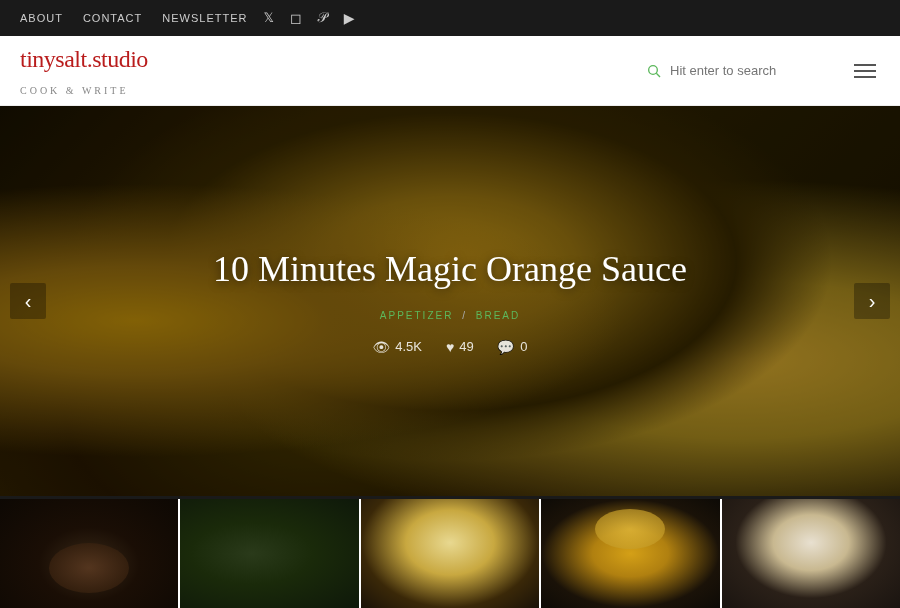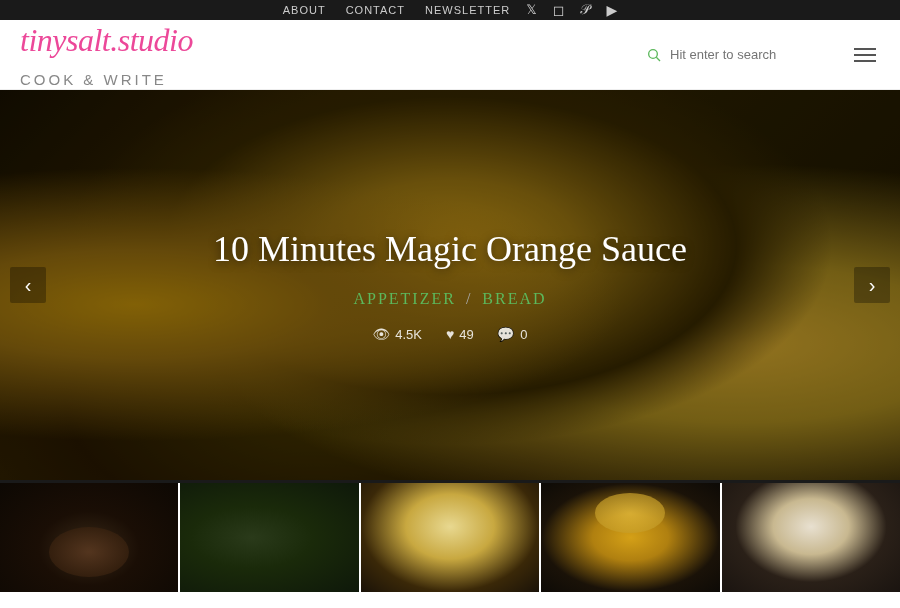--- a/index.html
+++ b/index.html
@@ -1,24 +1,24 @@
 <!DOCTYPE html>
 <html><head>
   <meta charset="utf-8">
   <style>
     * { margin: 0; padding: 0; box-sizing: border-box; }
     body { font-family: 'Georgia', serif; width: 900px; height: 608px; overflow: hidden; background: #fff; }
 
     
     .top-bar {
       background: #1a1a1a;
-      height: 20px;
-      display: flex;
-      align-items: center;
-      justify-content: center;
+      height: 36px;
+      display: flex;
+      align-items: center;
+      justify-content: flex-start;
       padding: 0 20px;
     }
     .top-bar-left {
       display: flex;
       gap: 20px;
     }
     .top-bar-left a {
       color: #ccc;
       text-decoration: none;
       font-size: 11px;
@@ -46,32 +46,31 @@
       padding: 0 20px;
       border-bottom: 1px solid #eee;
       background: #fff;
     }
     .site-logo {
       display: flex;
       flex-direction: column;
       align-items: flex-start;
     }
     .logo-main {
-      font-size: 32px;
+      font-size: 24px;
       font-weight: 400;
-      color: #ec4899;
+      color: #b91c1c;
       font-family: 'Georgia', serif;
       letter-spacing: -0.5px;
-      font-style: italic;
     }
     .logo-sub {
-      font-size: 15px;
+      font-size: 10px;
       letter-spacing: 3px;
       color: #888;
-      font-family: Liberation Sans, sans-serif;
+      font-family: Liberation Serif, serif;
       text-transform: uppercase;
       margin-top: 12px;
     }
     .header-right {
       display: flex;
       align-items: center;
       gap: 20px;
     }
     .search-area {
       display: flex;
@@ -157,24 +156,24 @@
     }
     .hero-title {
       font-size: 36px;
       font-weight: 400;
       color: #fff;
       font-family: 'Georgia', serif;
       margin-bottom: 7px;
       text-shadow: 0 2px 8px rgba(0,0,0,0.5);
     }
     .hero-cats {
-      font-size: 16px;
+      font-size: 10px;
       letter-spacing: 2px;
       text-transform: uppercase;
-      font-family: Liberation Serif, serif;
+      font-family: Liberation Sans, sans-serif;
       margin-bottom: 18px;
       margin-top: 20px;
     }
     .hero-cats .cat-link {
       color: #5cb85c;
     }
     .hero-cats .cat-sep {
       color: #aaa;
       margin: 0 4px;
     }

